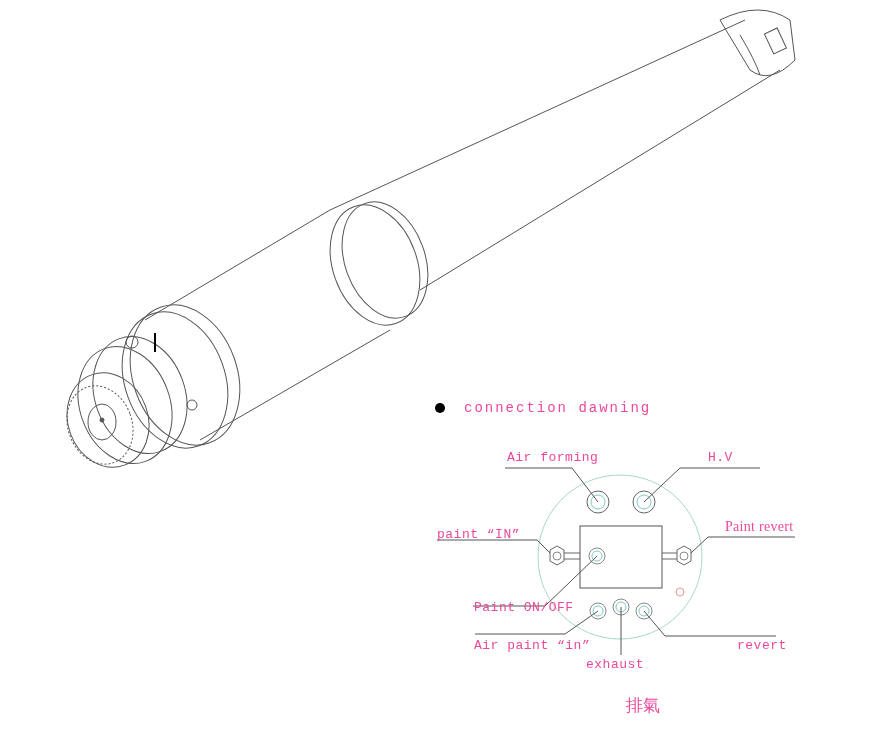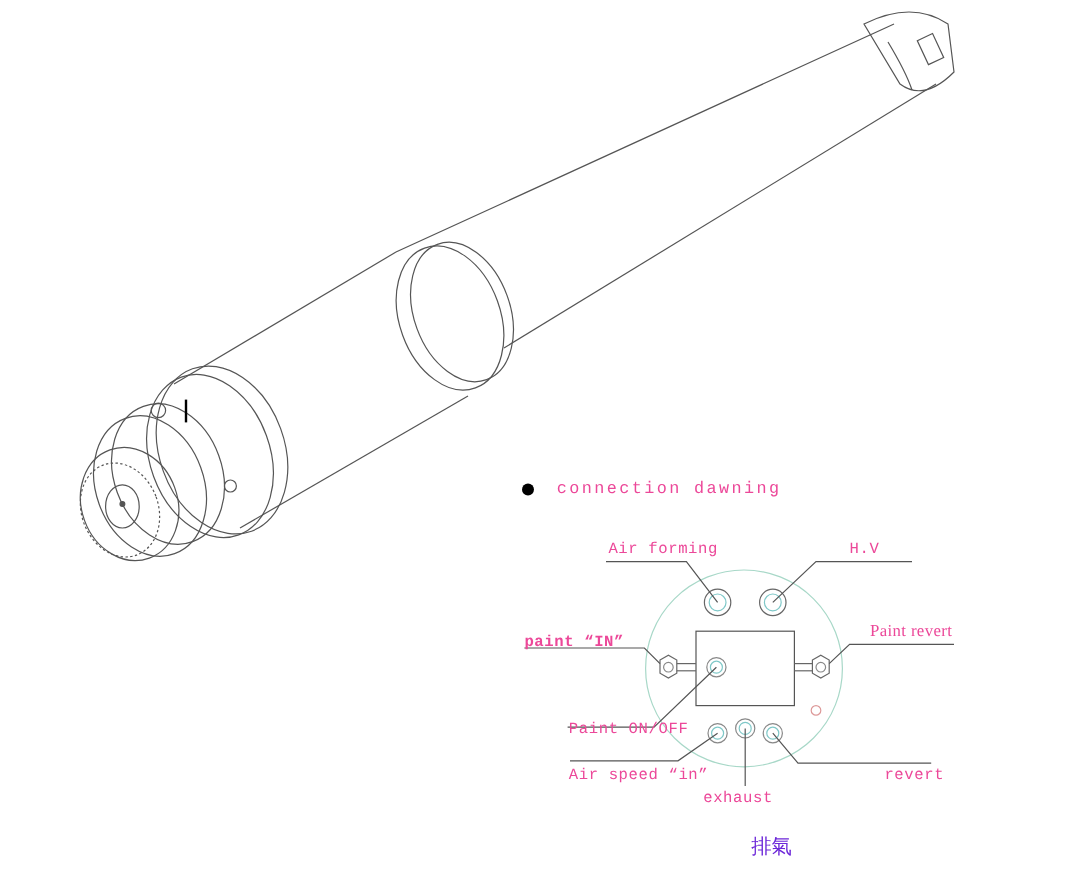--- a/index.html
+++ b/index.html
@@ -2,21 +2,21 @@
 <html><head>
 <meta charset="utf-8">
 <style>
   html,body{margin:0;padding:0;background:#fff;}
   body{width:893px;height:731px;position:relative;overflow:hidden;font-family:"DejaVu Serif","Liberation Serif",serif;color:#222;}
   svg{position:absolute;left:0;top:0;}
   .lbl{position:absolute;font-family:"Liberation Mono","DejaVu Sans Mono",monospace;font-size:13px;color:#ec4899;white-space:nowrap;letter-spacing:0.5px;}
   .small{font-size:14px;font-family:"Liberation Serif","DejaVu Serif",serif;letter-spacing:0.3px;}
   .heading{font-size:14px;letter-spacing:2px;}
   .bullet{position:absolute;width:10px;height:10px;border-radius:50%;background:#000;}
-  .caption{position:absolute;font-family:"DejaVu Sans","Liberation Sans",sans-serif;font-size:17px;color:#6d28d9;}
+  .caption{position:absolute;font-family:"DejaVu Sans","Liberation Sans",sans-serif;font-size:17px;color:#ec4899;}
 </style>
 </head>
 <body>
 
 <svg width="893" height="731" viewBox="0 0 893 731">
   <g fill="none" stroke="#555" stroke-width="1">
 
     <line x1="330" y1="210" x2="745" y2="20"></line>
     <line x1="420" y1="290" x2="780" y2="70"></line>
 
@@ -87,20 +87,20 @@
       <polyline points="473,606 545,606 597,556"></polyline>
       <polyline points="475,634 565,634 598,611"></polyline>
       <line x1="621" y1="607" x2="621" y2="655"></line>
       <polyline points="776,636 665,636 644,611"></polyline>
     </g>
   </g>
 </svg>
 
 <div class="lbl" style="left:507px;top:450px;">Air forming</div>
 <div class="lbl" style="left:708px;top:450px;">H.V</div>
-<div class="lbl" style="left:437px;top:527px;font-weight:bold;">paint “IN”</div>
+<div class="lbl" style="left:437px;top:527px;">paint “IN”</div>
 <div class="lbl small" style="left:725px;top:519px;">Paint revert</div>
 <div class="lbl" style="left:474px;top:600px;">Paint ON/OFF</div>
-<div class="lbl" style="left:474px;top:638px;">Air speed  “in”</div>
+<div class="lbl" style="left:474px;top:638px;">Air paint  “in”</div>
 <div class="lbl" style="left:586px;top:657px;">exhaust</div>
 <div class="lbl" style="left:737px;top:638px;">revert</div>
 
 <div class="caption" style="left:626px;top:694px;">排氣</div>
 
 </body></html>

